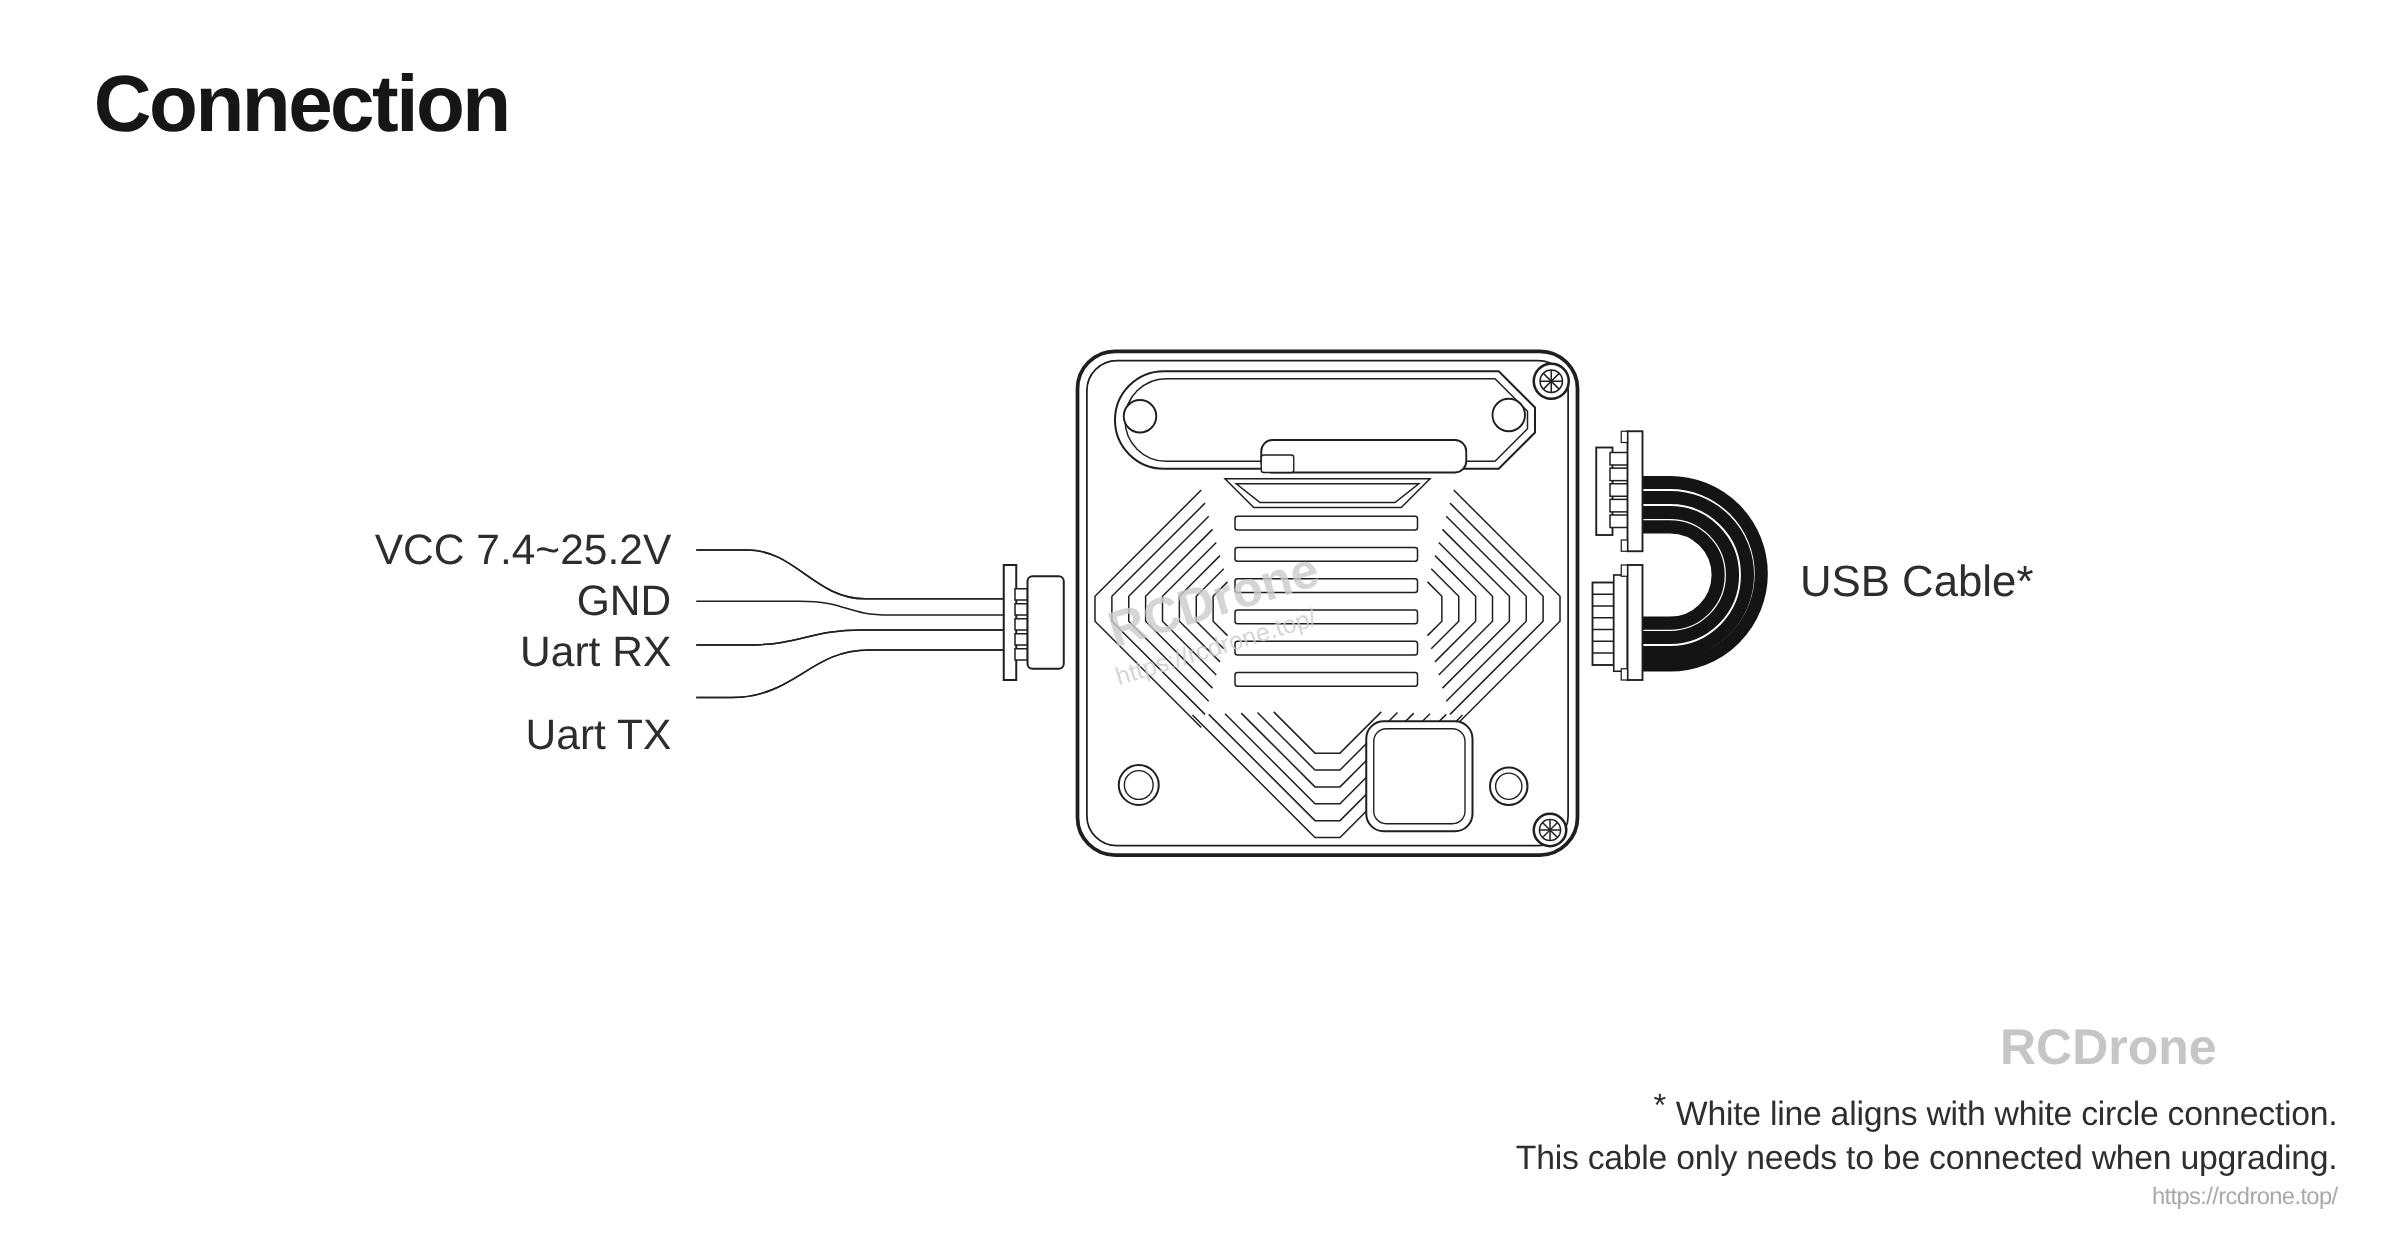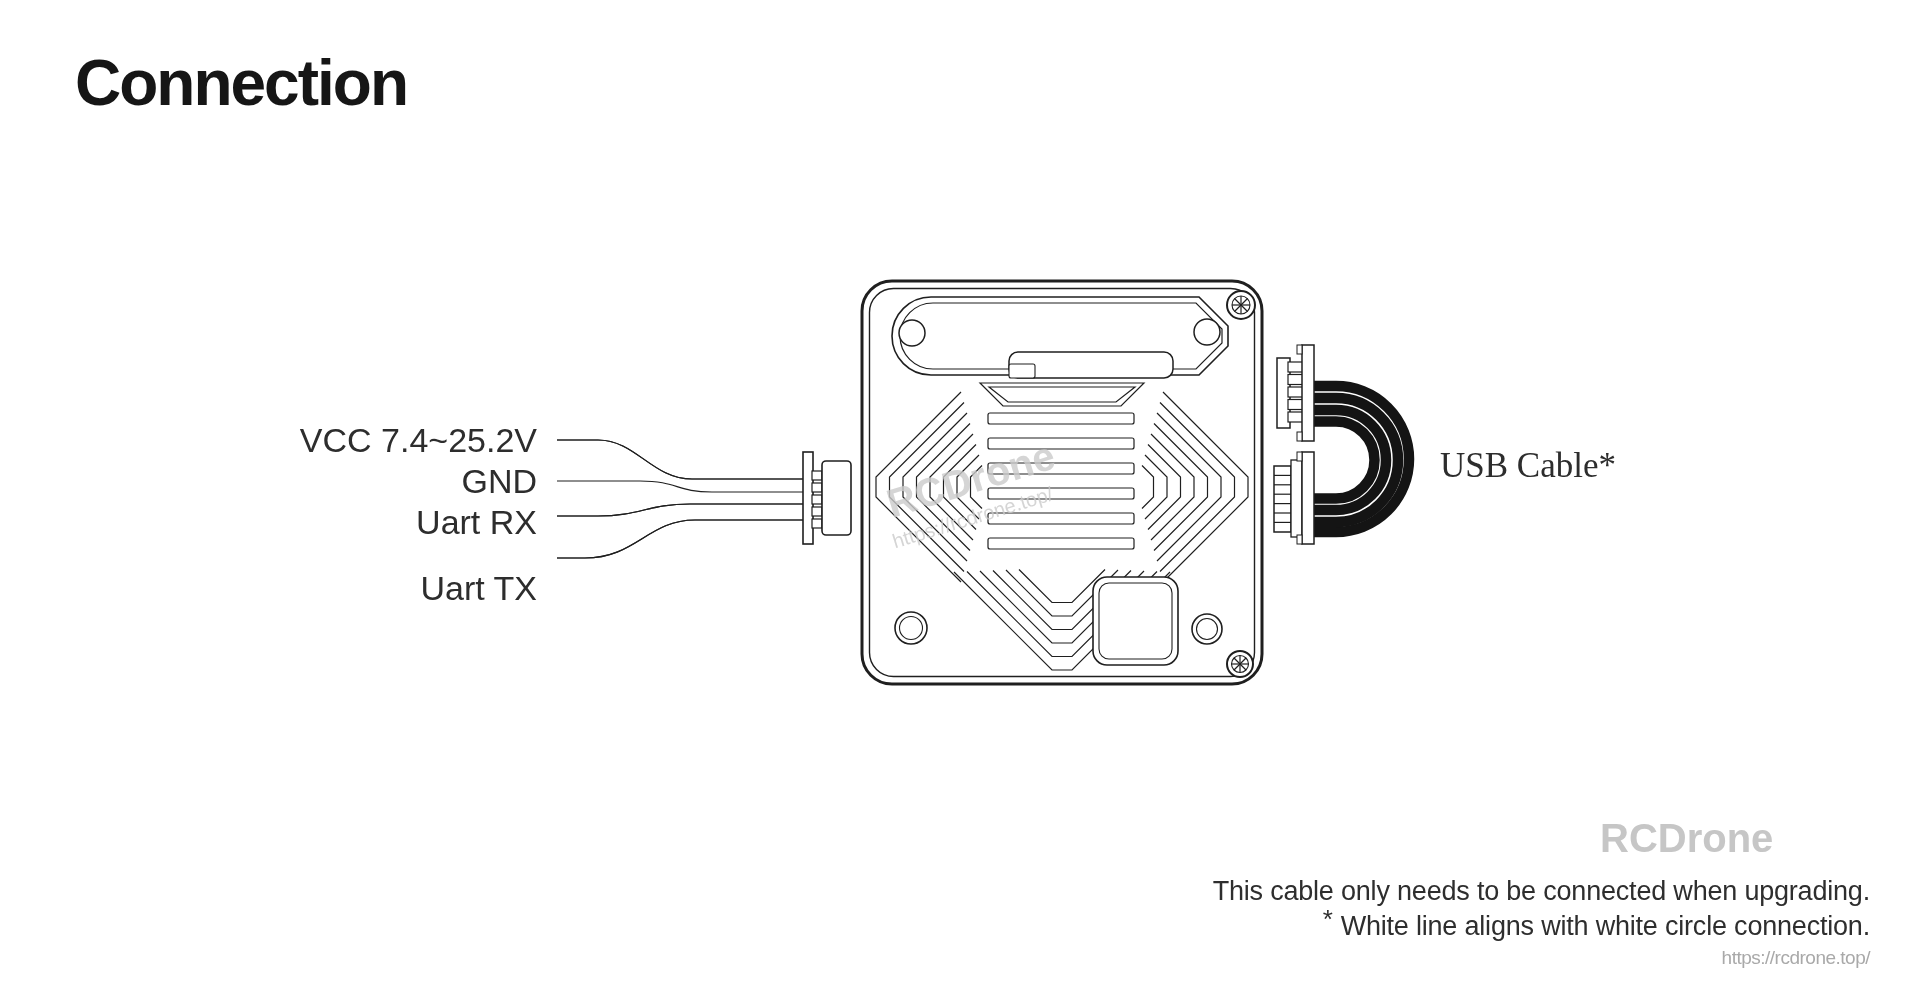--- a/index.html
+++ b/index.html
@@ -12,21 +12,21 @@
     left:75px;top:48px;
     font-size:64px;font-weight:700;letter-spacing:-2px;color:#161616;
     line-height:70px;white-space:nowrap;
   }
   .wire-label{
     right:1383px;text-align:right;white-space:nowrap;
     font-size:34px;line-height:40px;color:#2d2d2d;font-weight:400;
   }
   .wl-vcc{top:420px;} .wl-gnd{top:461px;text-align:right;} .wl-rx{top:502px;margin-left:12px;} .wl-tx{top:568px;}
   .usb-label{
-    left:1440px;top:446px;font-size:35px;line-height:40px;color:#2d2d2d;white-space:nowrap;font-family:Liberation Serif, serif;
+    left:1440px;top:446px;font-size:35px;line-height:40px;color:#2d2d2d;white-space:nowrap;
   }
   .brand-watermark{
     left:1600px;top:816px;font-size:40px;font-weight:600;color:#c6c6c6;
     letter-spacing:0px;white-space:nowrap;
   }
   .footnote{
     right:50px;top:874px;text-align:right;color:#2e2e2e;
     font-size:27px;line-height:35px;letter-spacing:-0.2px;
   }
   .footnote .ast{
@@ -209,18 +209,18 @@
   <div class="abs wire-label wl-vcc">VCC 7.4~25.2V</div>
   <div class="abs wire-label wl-gnd">GND</div>
   <div class="abs wire-label wl-rx">Uart RX</div>
   <div class="abs wire-label wl-tx">Uart TX</div>
 
   <div class="abs usb-label">USB Cable*</div>
 
   <div class="abs brand-watermark">RCDrone</div>
 
   <div class="abs footnote">
+    <div><span class="ast">*</span><span>White line aligns with white circle connection.</span></div>
     <div>This cable only needs to be connected when upgrading.</div>
-    <div><span class="ast">*</span><span>White line aligns with white circle connection.</span></div>
     <div class="footnote-url">https://rcdrone.top/</div>
   </div>
 
 </div>
 
 </body></html>

